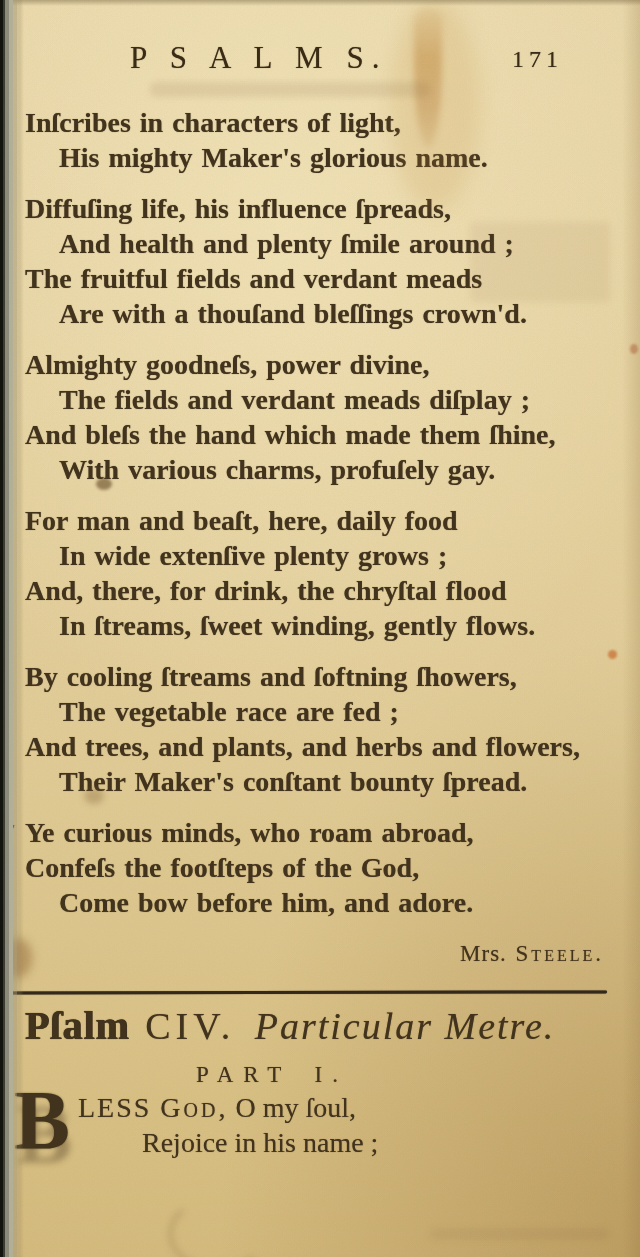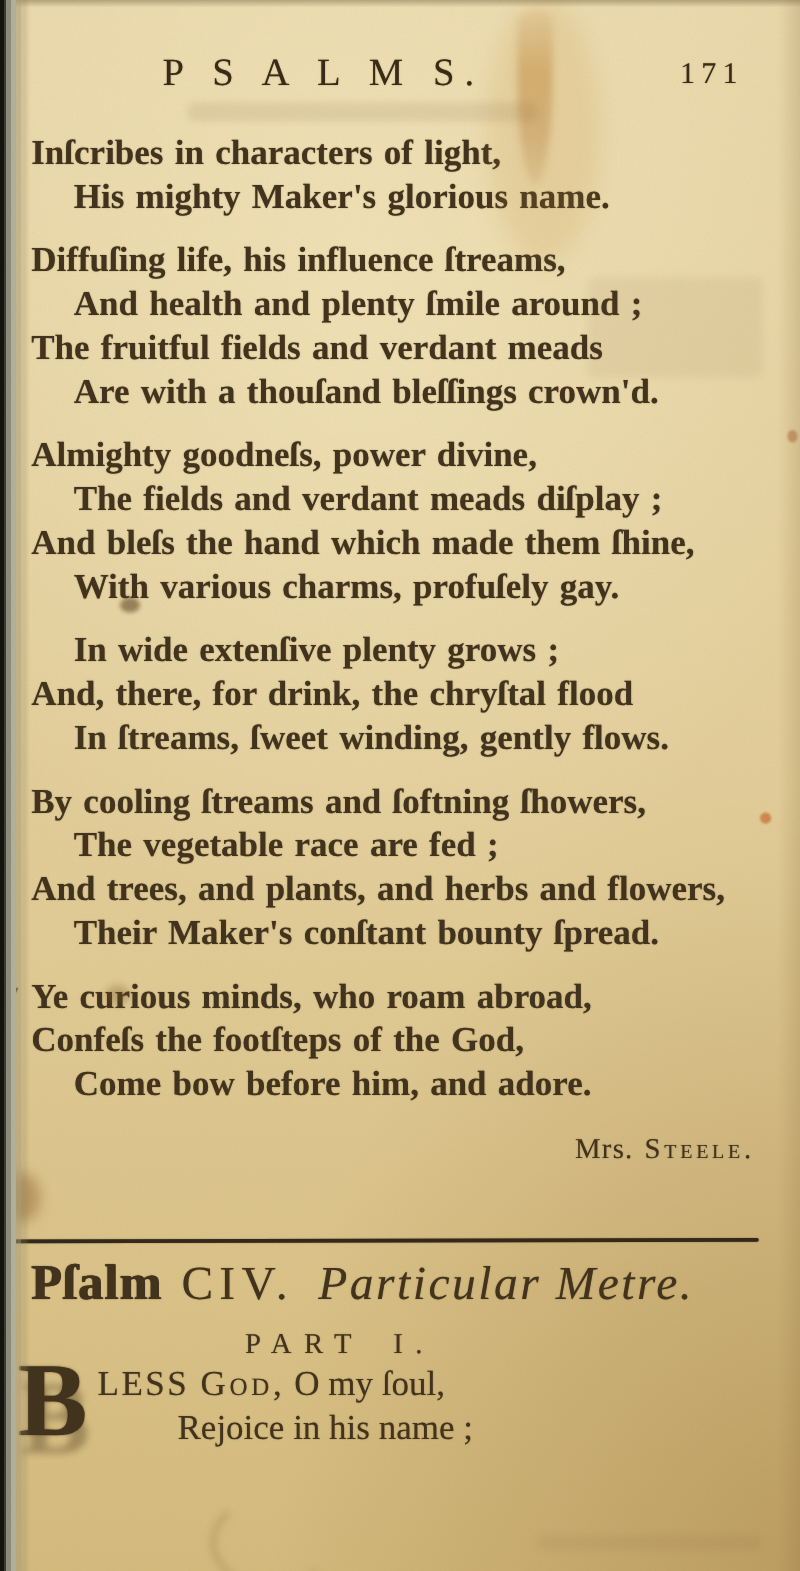--- a/index.html
+++ b/index.html
@@ -18,21 +18,21 @@
     background:linear-gradient(90deg,#14140f 0 3px,#3c3c33 3px 5px,#8e8d7b 5px 9px,#b4b19a 9px 13px,
       rgba(166,155,120,.55) 13px 17px,rgba(150,135,95,.25) 17px 20px,rgba(140,120,80,0) 24px);}
   .top-edge{position:absolute;left:0;top:0;right:0;height:6px;pointer-events:none;z-index:4;
     background:linear-gradient(180deg,rgba(100,82,48,.40),rgba(100,82,48,0));}
   .right-edge{position:absolute;right:0;top:0;bottom:0;width:18px;pointer-events:none;z-index:4;
     background:linear-gradient(270deg,rgba(140,110,60,.22),rgba(140,110,60,0));}
 
   
   .head-title{position:absolute;top:40px;left:118px;font-size:31px;letter-spacing:8px;color:#38291575;
     color:#3a2b16;white-space:nowrap;margin-left:12px;}
-  .page-number{position:absolute;top:46px;left:512px;font-size:24px;letter-spacing:5px;color:#3a2b16;margin-left:32px;}
+  .page-number{position:absolute;top:46px;left:512px;font-size:24px;letter-spacing:5px;color:#3a2b16;}
 
   
   .text-block{position:absolute;top:105px;left:25px;right:6px;font-size:28px;line-height:35px;
     word-spacing:2px;}
   .stanza{position:relative;margin-bottom:16px;}
   .vline{white-space:nowrap;font-weight:bold;}
   .vline.indent{padding-left:34px;}
   .vnum{position:absolute;top:1px;font-size:26px;}
   .num-clip-a{left:-37px;}   
   .num-clip-b{left:-31px;}   
@@ -87,35 +87,36 @@
 <div class="page-number ink">171</div>
 
 <div class="text-block ink">
 
   <div class="stanza">
     <div class="vline">Inſcribes in characters of light,</div>
     <div class="vline indent">His mighty Maker's glorious name.</div>
   </div>
 
   <div class="stanza">
-    <div class="vline">Diffuſing life, his influence ſtreams,</div>
+    <div class="vline">Diffuſing life, his influence ſpreads,</div>
     <div class="vline indent">And health and plenty ſmile around ;</div>
     <div class="vline">The fruitful fields and verdant meads</div>
     <div class="vline indent">Are with a thouſand bleſſings crown'd.</div>
   </div>
 
   <div class="stanza">
     <div class="vline">Almighty goodneſs, power divine,</div>
     <div class="vline indent">The fields and verdant meads diſplay ;</div>
     <div class="vline">And bleſs the hand which made them ſhine,</div>
     <div class="vline indent">With various charms, profuſely gay.</div>
   </div>
 
   <div class="stanza">
     <span class="vnum num-clip-a">5</span>
+    <div class="vline">For man and beaſt, here, daily food</div>
     <div class="vline indent">In wide extenſive plenty grows ;</div>
     <div class="vline">And, there, for drink, the chryſtal flood</div>
     <div class="vline indent">In ſtreams, ſweet winding, gently flows.</div>
   </div>
 
   <div class="stanza">
     <span class="vnum num-clip-b">6</span>
     <div class="vline">By cooling ſtreams and ſoftning ſhowers,</div>
     <div class="vline indent">The vegetable race are fed ;</div>
     <div class="vline">And trees, and plants, and herbs and flowers,</div>

